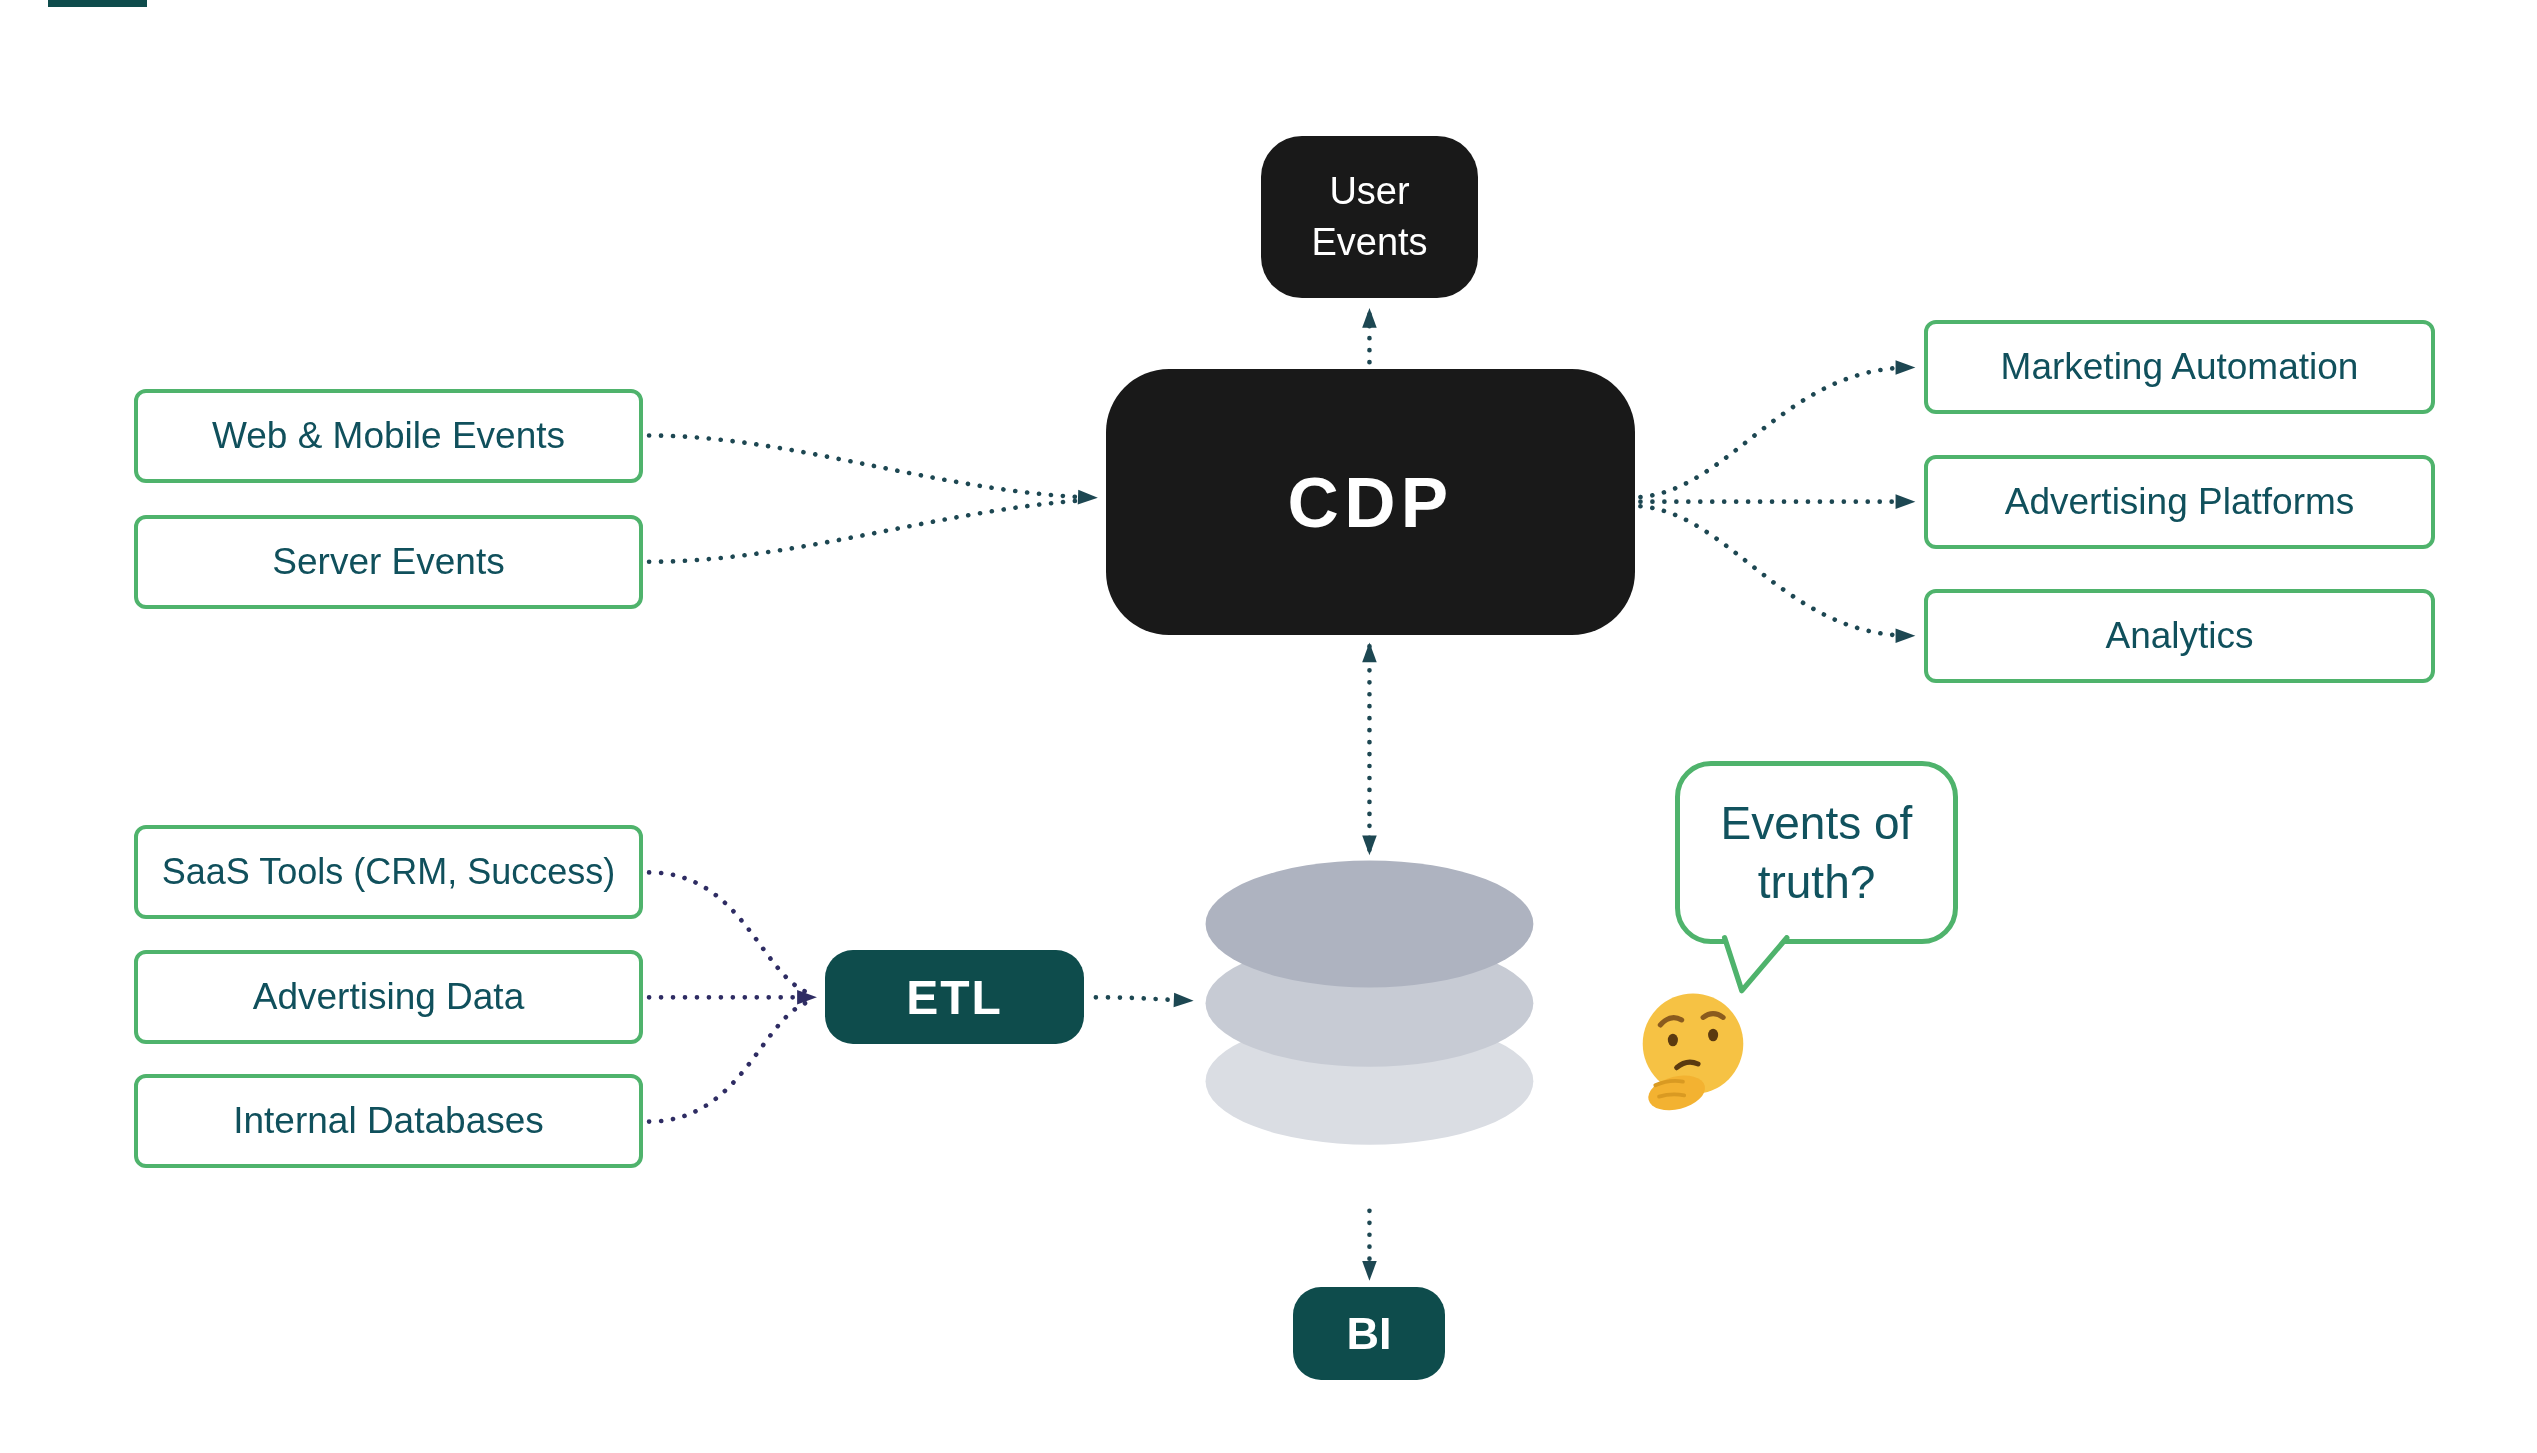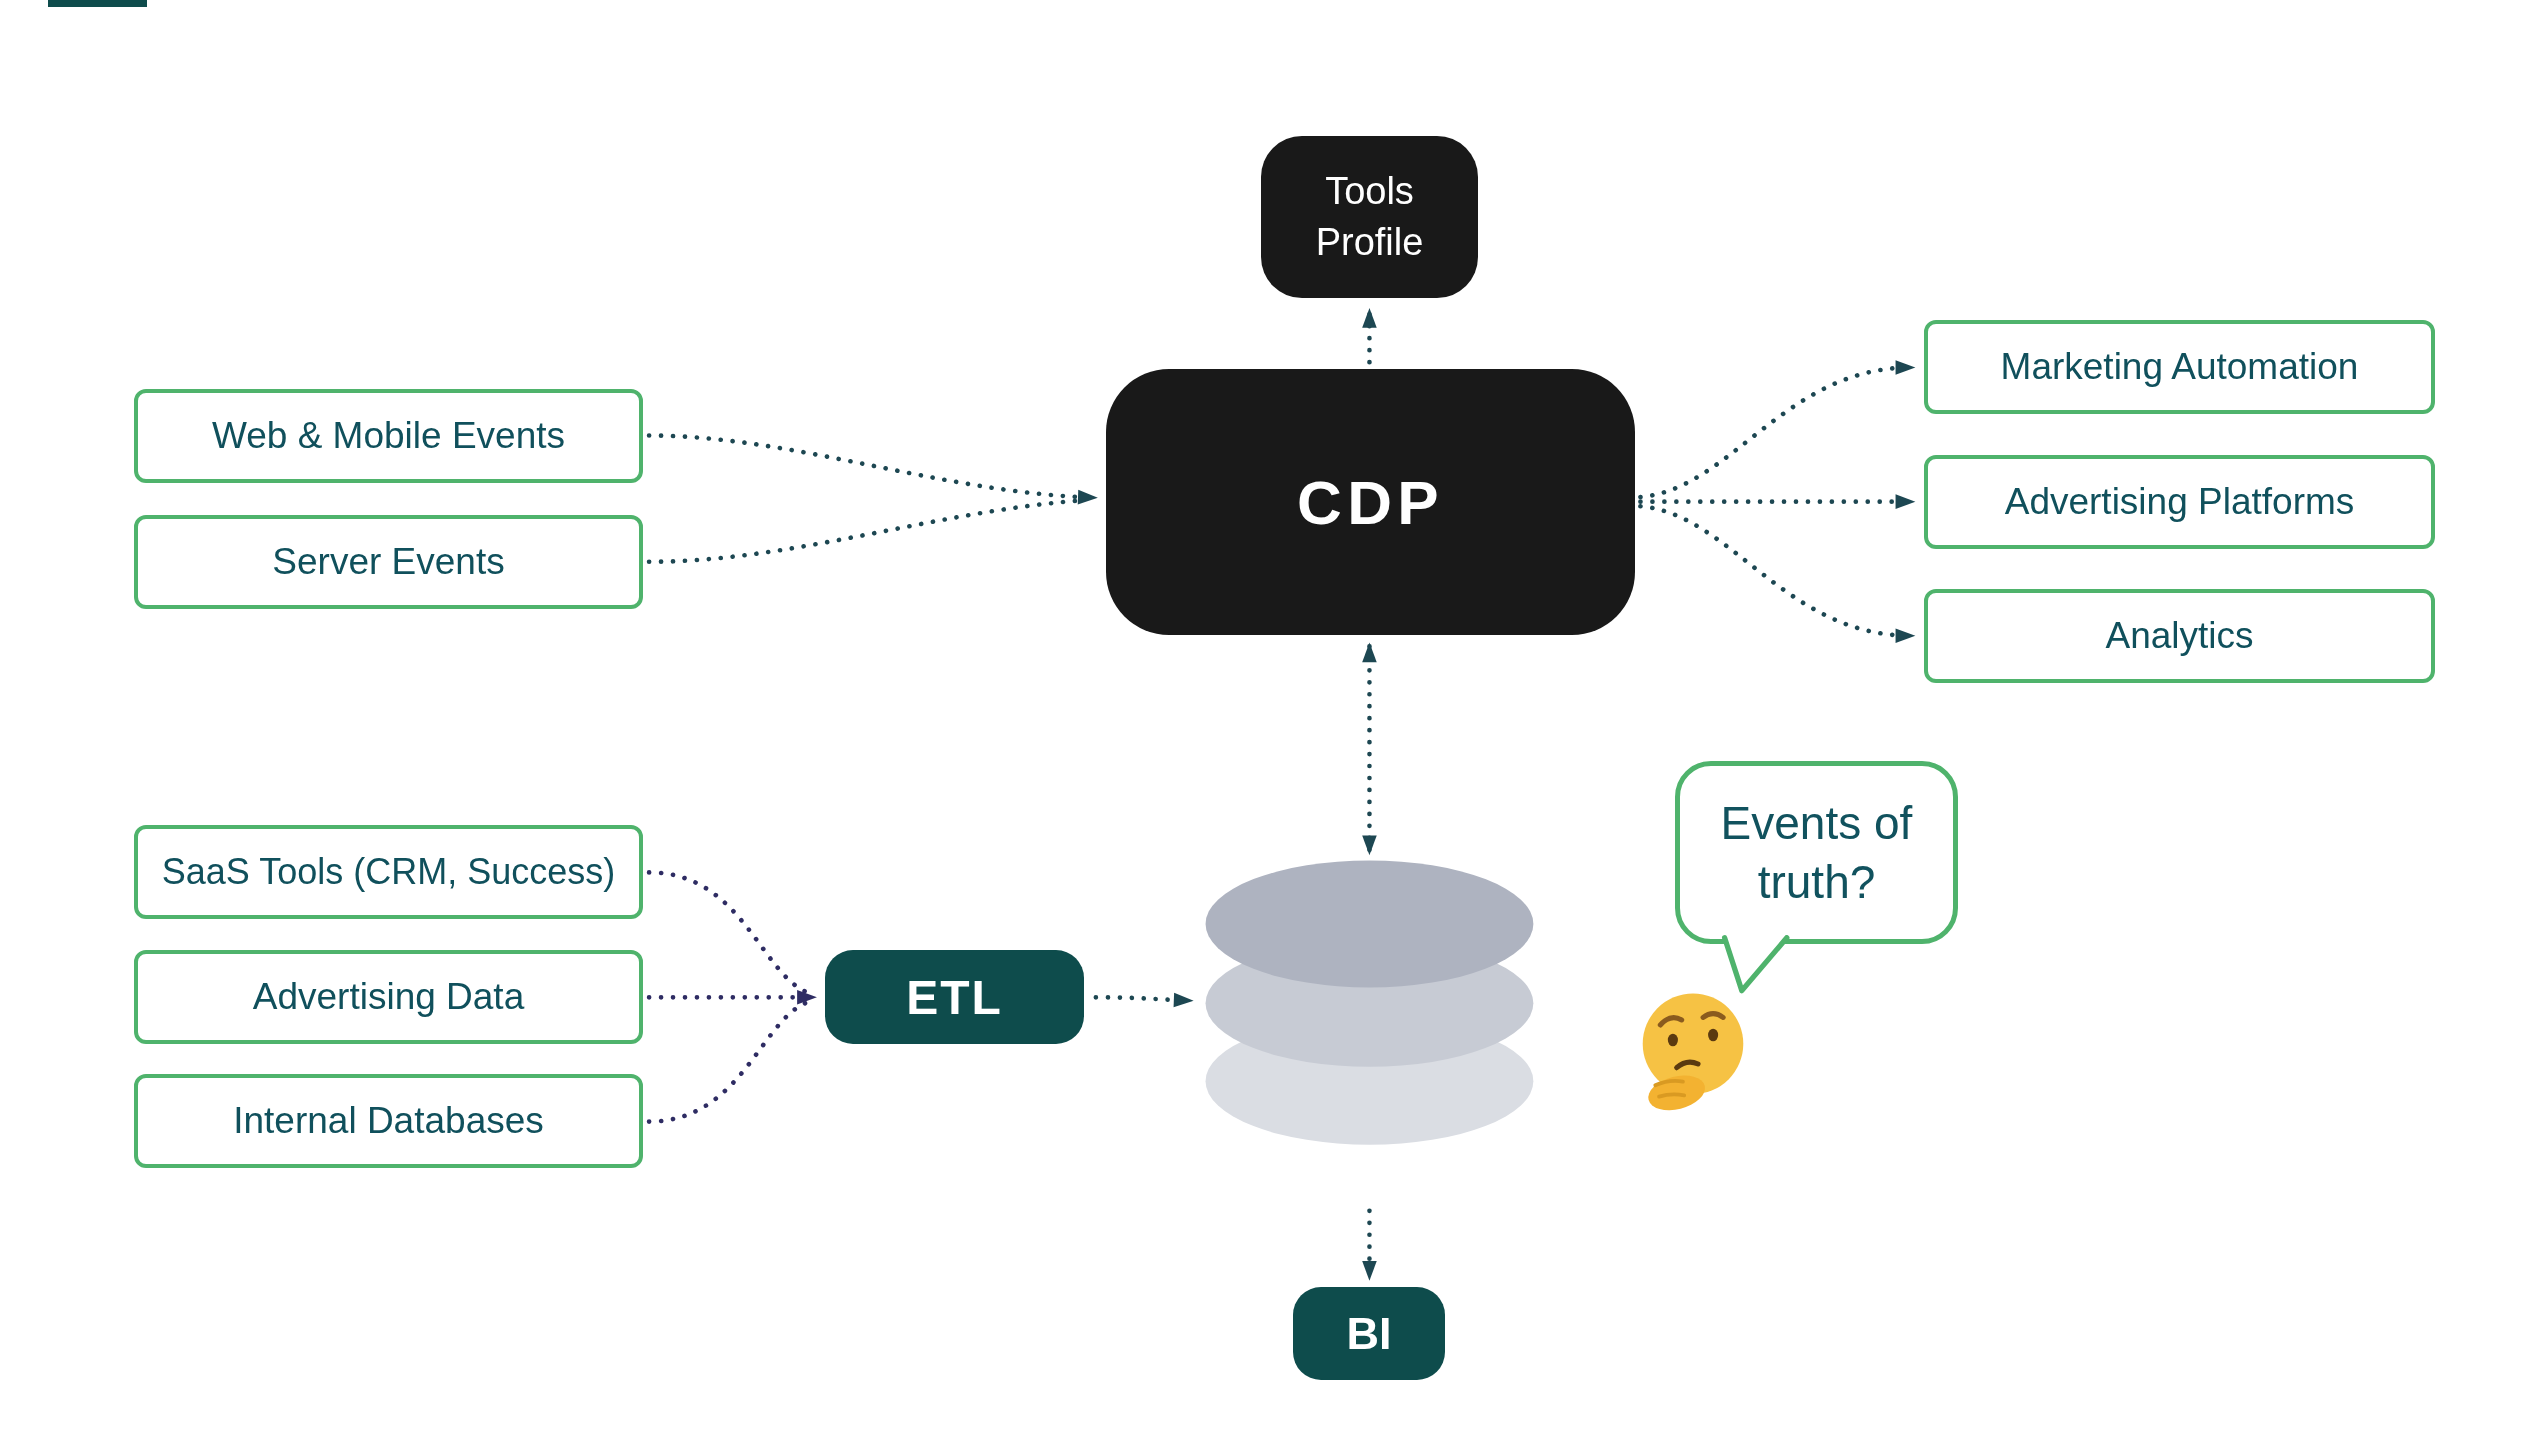--- a/index.html
+++ b/index.html
@@ -20,21 +20,21 @@
     border: 4px solid #4fb36c;
     border-radius: 12px;
     color: #10505c;
     font-size: 37px;
     line-height: 1.1;
   }
   .box-dark {
     background: #191919;
     color: #ffffff;
   }
-  .cdp   { font-size: 62px; font-weight: 700; border-radius: 63px; letter-spacing: 5.3px; }
+  .cdp   { font-size: 71px; font-weight: 700; border-radius: 63px; letter-spacing: 5.3px; }
   .user-profile { font-size: 38px; border-radius: 41px; line-height: 1.35; padding: 0 20px; }
 
   .box-teal {
     background: #0e4c4c;
     color: #ffffff;
     font-weight: 700;
     border-radius: 28px;
   }
   .etl { font-size: 48px; letter-spacing: 2px; }
   .bi  { font-size: 45px; }
@@ -101,21 +101,21 @@
     </g>
 
     <g>
       <ellipse cx="2072" cy="1636" rx="248" ry="96" fill="#dadde3"></ellipse>
       <ellipse cx="2072" cy="1518" rx="248" ry="96" fill="#c7cbd4"></ellipse>
       <ellipse cx="2072" cy="1398" rx="248" ry="96" fill="#aeb3c0"></ellipse>
     </g>
   </svg>
 
   <div class="node box-dark user-profile" style="left:1261px; top:136px; width:217px; height:162px;">
-    <span>Tools Profile</span>
+    <span>User Events</span>
   </div>
 
   <div class="node box-dark cdp" style="left:1106px; top:369px; width:529px; height:266px;">
     <span>CDP</span>
   </div>
 
   <div class="node box-green" style="left:134px; top:389px; width:509px; height:94px;">
     <span>Web &amp; Mobile Events</span>
   </div>
   <div class="node box-green" style="left:134px; top:515px; width:509px; height:94px;">

